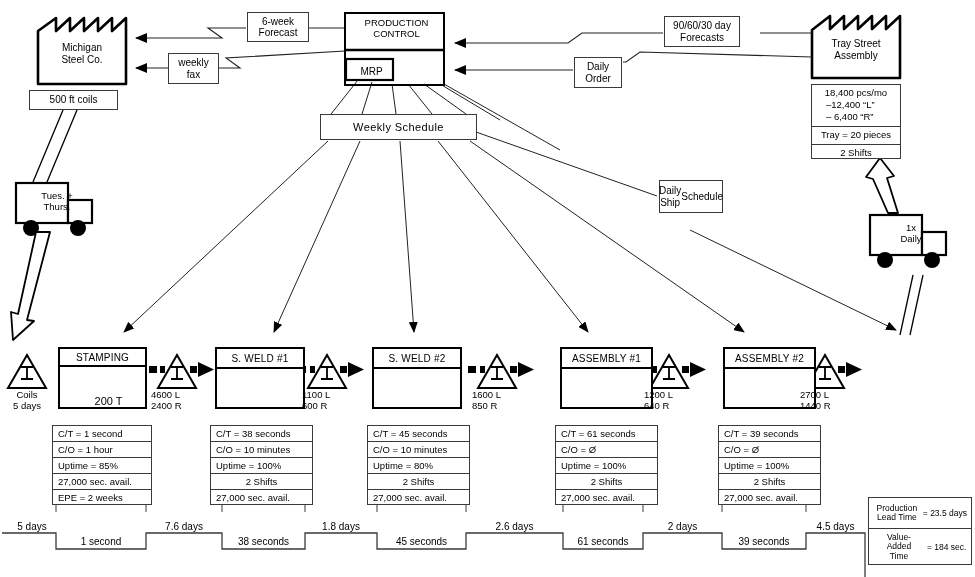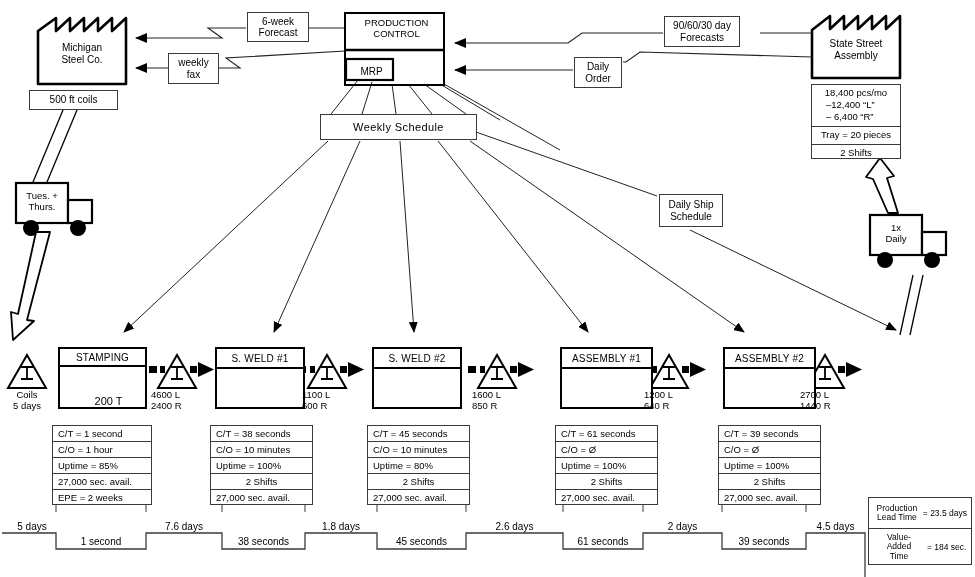--- a/index.html
+++ b/index.html
@@ -58,20 +58,21 @@
   }
   
   .plantname{
     position:absolute;font-size:10px;line-height:1.2;text-align:center;
     white-space:nowrap;
   }
   
   .trucklabel{
     position:absolute;font-size:9.5px;line-height:1.18;text-align:center;
     white-space:nowrap;
+    padding-left:15px;
   }
   
   .ladtxt{position:absolute;font-size:10px;white-space:nowrap;text-align:center;}
 
   
   .summary{border:1px solid #3a3a3a;background:#fff;}
   .summary .srow{border-bottom:1px solid #3a3a3a;display:flex;align-items:center;height:30px;padding:0 4px;}
   .summary .srow:last-child{border-bottom:none;height:36px;}
   .summary .lbl{font-size:8.5px;line-height:1.08;text-align:center;width:52px;}
   .summary .val{font-size:8.5px;white-space:nowrap;padding-left:2px;}
@@ -292,27 +293,27 @@
   <div class="node tbox" style="left:664px;top:16px;width:76px;height:31px;flex-direction:column;">
     <div>90/60/30 day</div>
     <div>Forecasts</div>
   </div>
 
   <div class="node tbox" style="left:574px;top:57px;width:48px;height:31px;flex-direction:column;">
     <div>Daily</div>
     <div>Order</div>
   </div>
 
-  <div class="node tbox" style="left:659px;top:194px;width:64px;height:33px;flex-direction:column;">
+  <div class="node tbox" style="left:659px;top:180px;width:64px;height:33px;flex-direction:row;">
     <div>Daily Ship</div>
     <div>Schedule</div>
   </div>
 
   <div class="plantname" style="left:814px;top:38px;width:84px;">
-    <div>State Street</div>
+    <div>Tray Street</div>
     <div>Assembly</div>
   </div>
 
   <div class="node custdata" style="left:811px;top:84px;width:90px;height:75px;">
     <div class="grp">
       <div class="ln">18,400 pcs/mo</div>
       <div class="ln l">–12,400 “L”</div>
       <div class="ln l">– 6,400 “R”</div>
     </div>
     <div class="grp">

